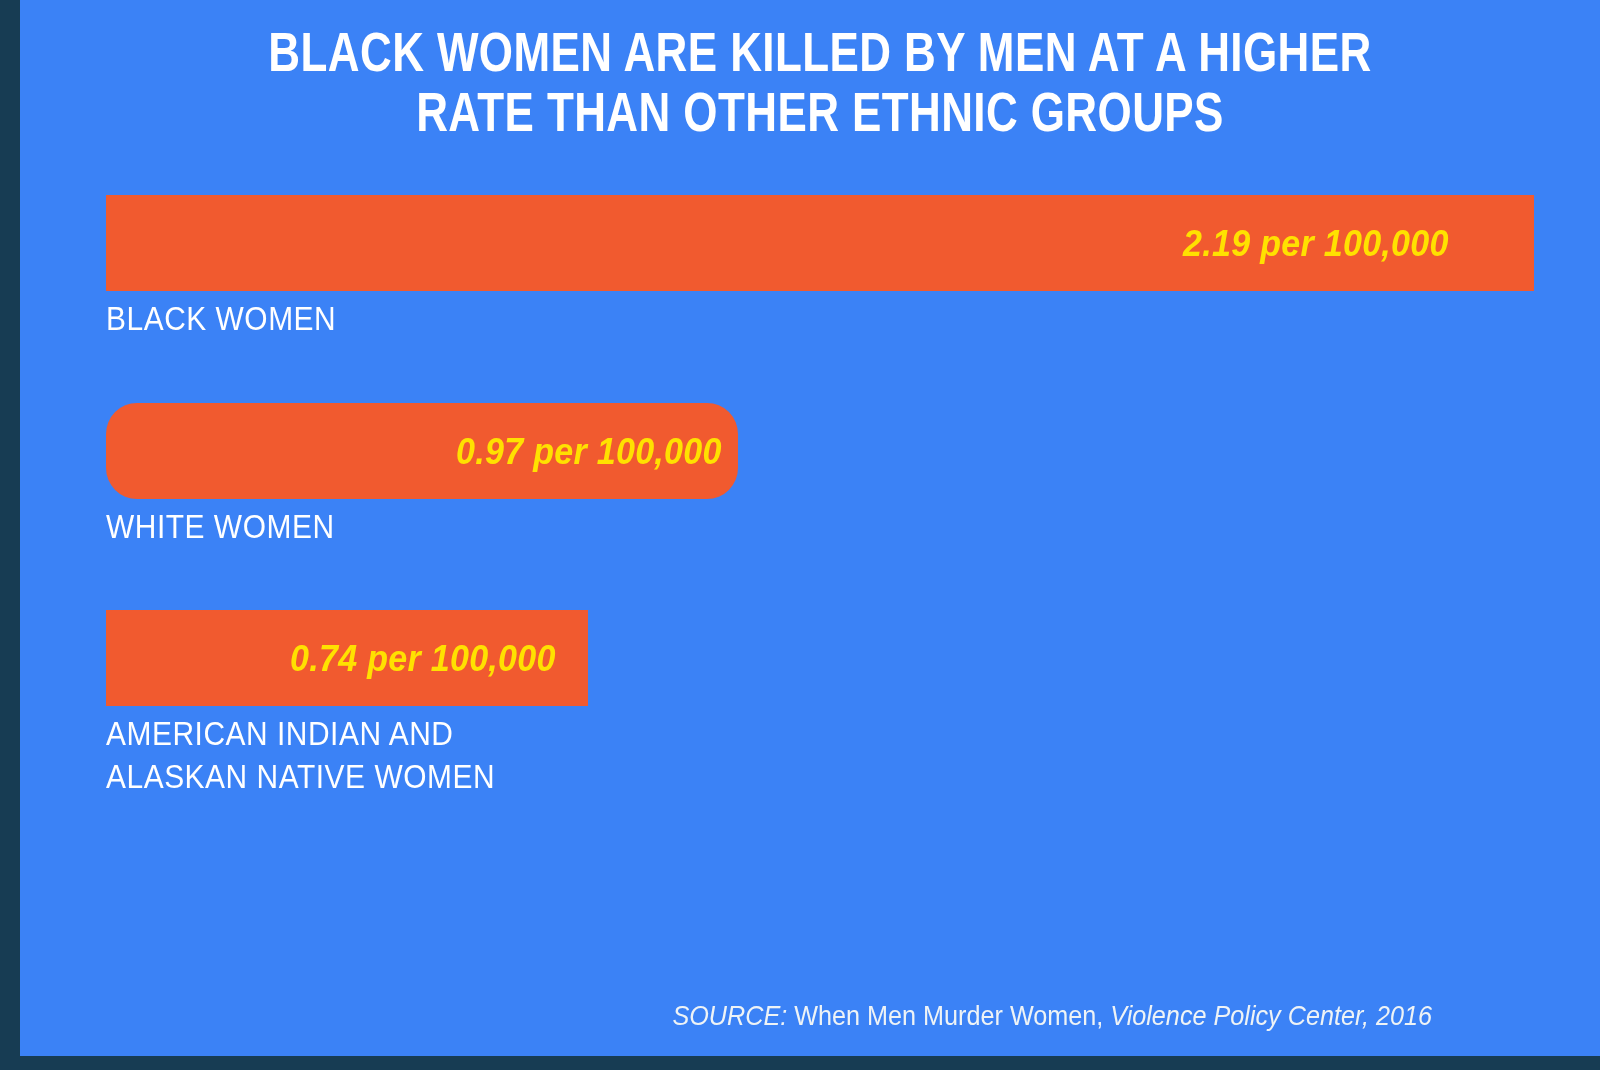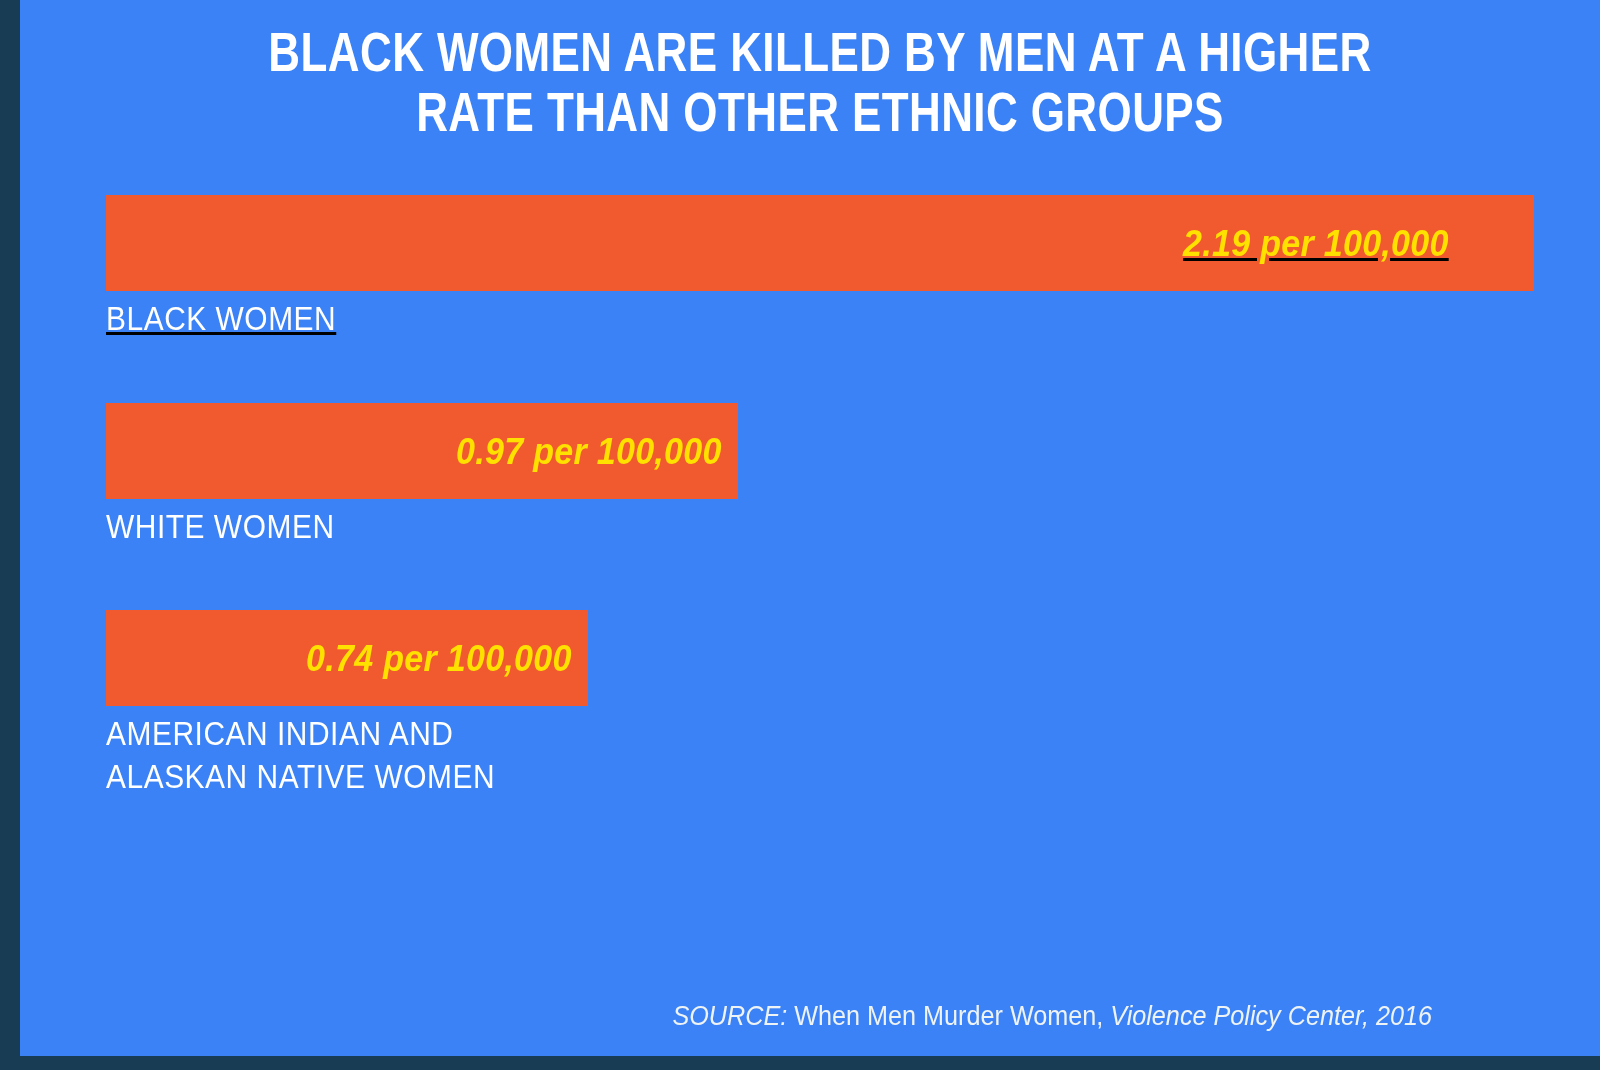--- a/index.html
+++ b/index.html
@@ -178,36 +178,36 @@
 
 <div class="canvas">
 
   <div class="title-block">
     <span class="title-line">BLACK WOMEN ARE KILLED BY MEN AT A HIGHER</span>
     <span class="title-line">RATE THAN OTHER ETHNIC GROUPS</span>
   </div>
 
   <div class="chart">
 
-    <div class="bar-group" style="top:195px;text-decoration:underline;">
+    <div class="bar-group" style="top:195px;">
       <div class="bar" style="width:1428px; padding-right:85px;">
         <span class="bar-value">2.19 per 100,000</span>
       </div>
       <div class="bar-label">BLACK WOMEN</div>
     </div>
 
     <div class="bar-group" style="top:403px;">
-      <div class="bar" style="width:632px; padding-right:16px;">
+      <div class="bar" style="width:632px; padding-right:16px;border-radius:31px;">
         <span class="bar-value">0.97 per 100,000</span>
       </div>
       <div class="bar-label">WHITE WOMEN</div>
     </div>
 
     <div class="bar-group" style="top:610px;">
-      <div class="bar" style="width:482px; padding-right:16px;">
+      <div class="bar" style="width:482px; padding-right:32px;">
         <span class="bar-value">0.74 per 100,000</span>
       </div>
       <div class="bar-label">AMERICAN INDIAN AND
 ALASKAN NATIVE WOMEN</div>
     </div>
 
 
   </div>
 
   <div class="source"><span class="src-kw">SOURCE:</span><span class="src-mid"> When Men Murder Women, </span><span class="src-pub">Violence Policy Center, 2016</span></div>

